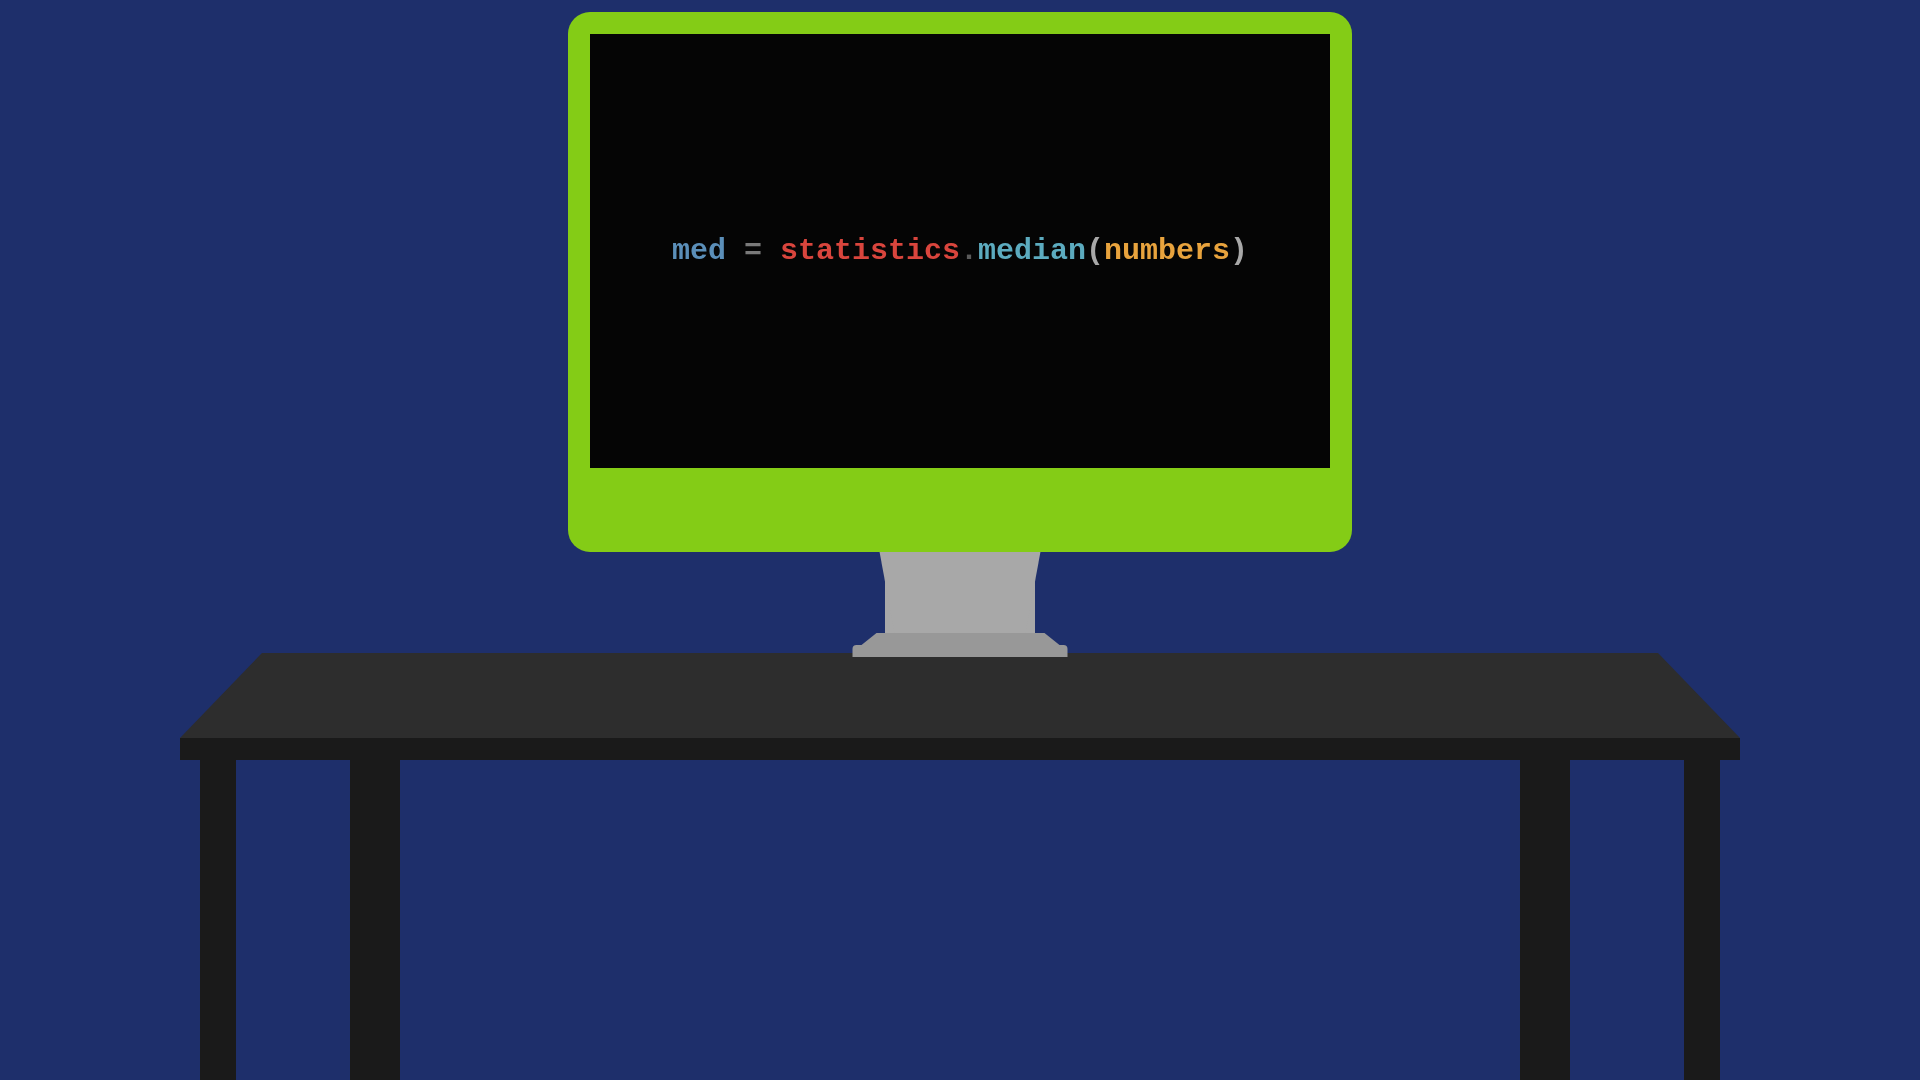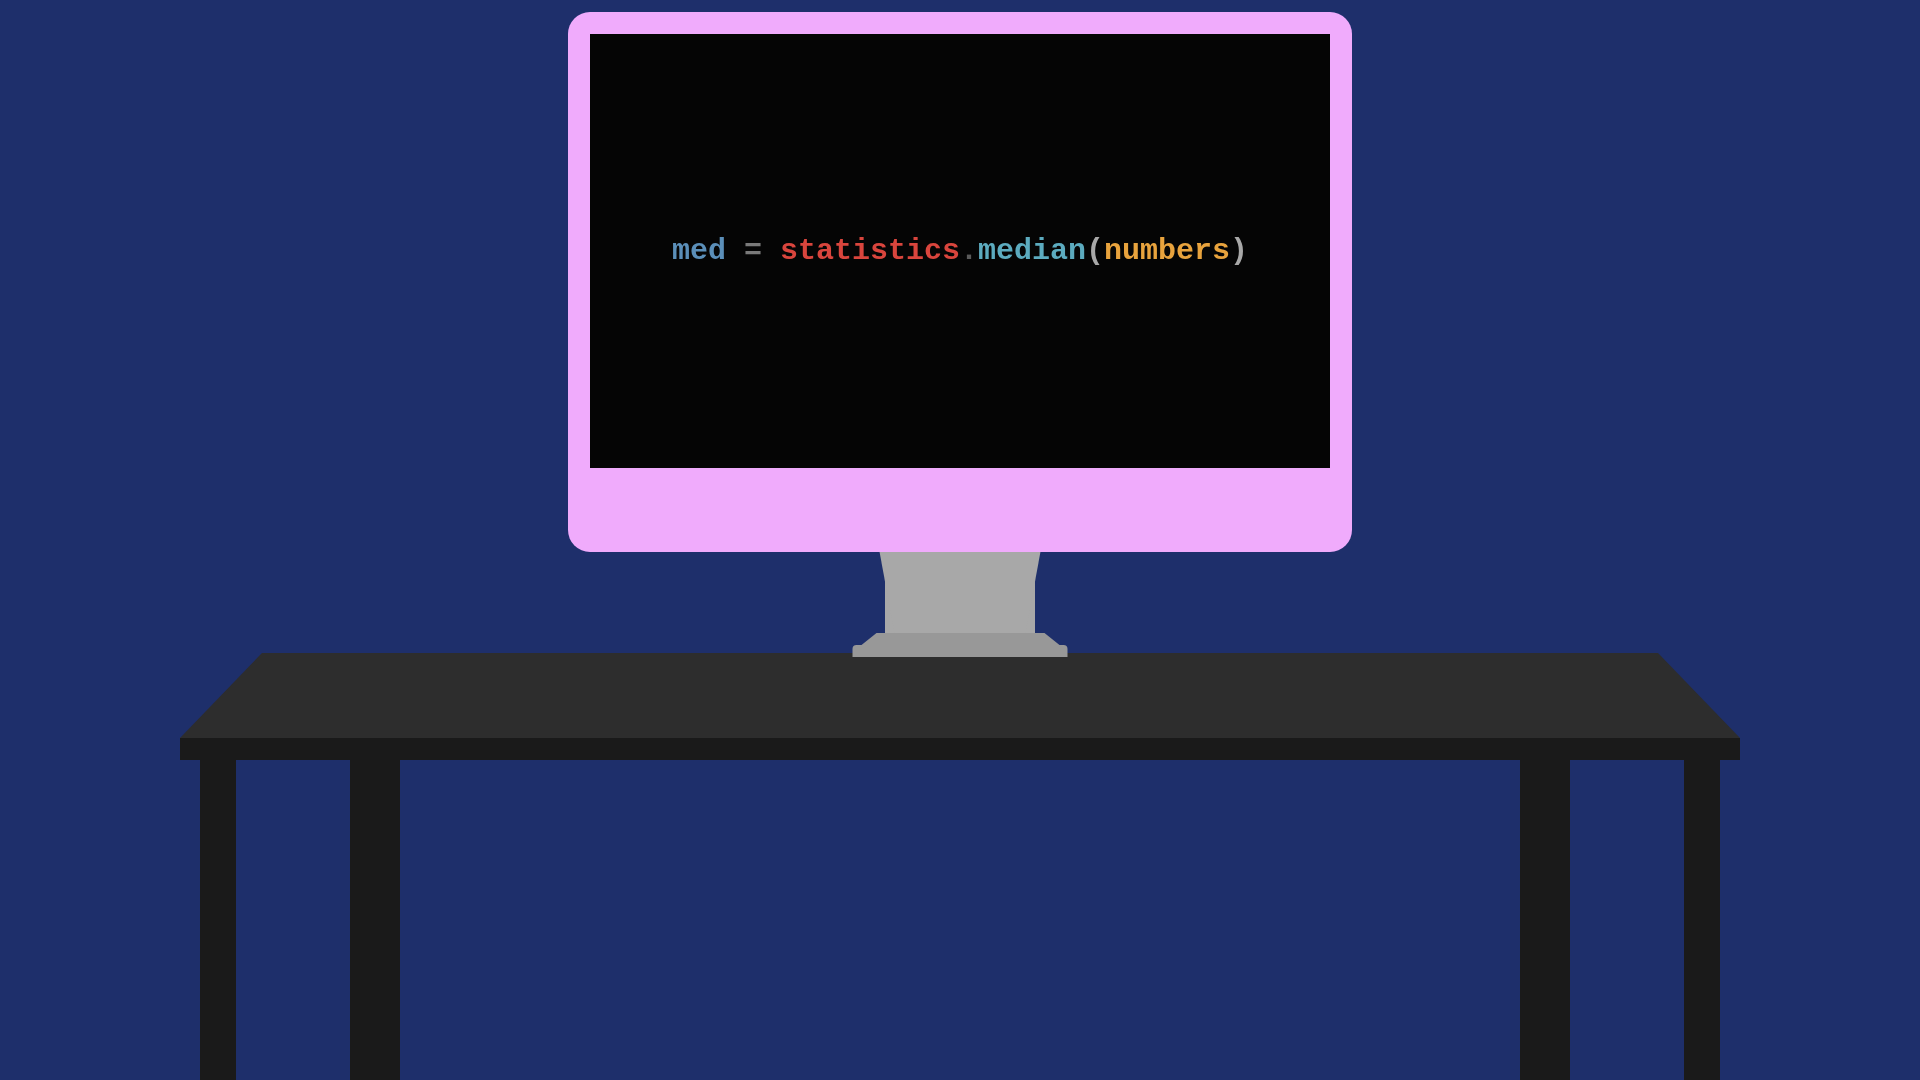--- a/index.html
+++ b/index.html
@@ -99,21 +99,21 @@
       border-bottom: 98px solid transparent;
       border-left: 18px solid #a8a8a8;
     }
     .monitor-bezel {
       position: absolute;
       bottom: 528px;
       left: 50%;
       transform: translateX(-50%);
       width: 784px;
       height: 540px;
-      background-color: #f0abfc;
+      background-color: #84cc16;
       border-radius: 22px;
     }
     .monitor-screen {
       position: absolute;
       top: 22px;
       left: 22px;
       right: 22px;
       bottom: 84px;
       background-color: #050505;
       display: flex;

